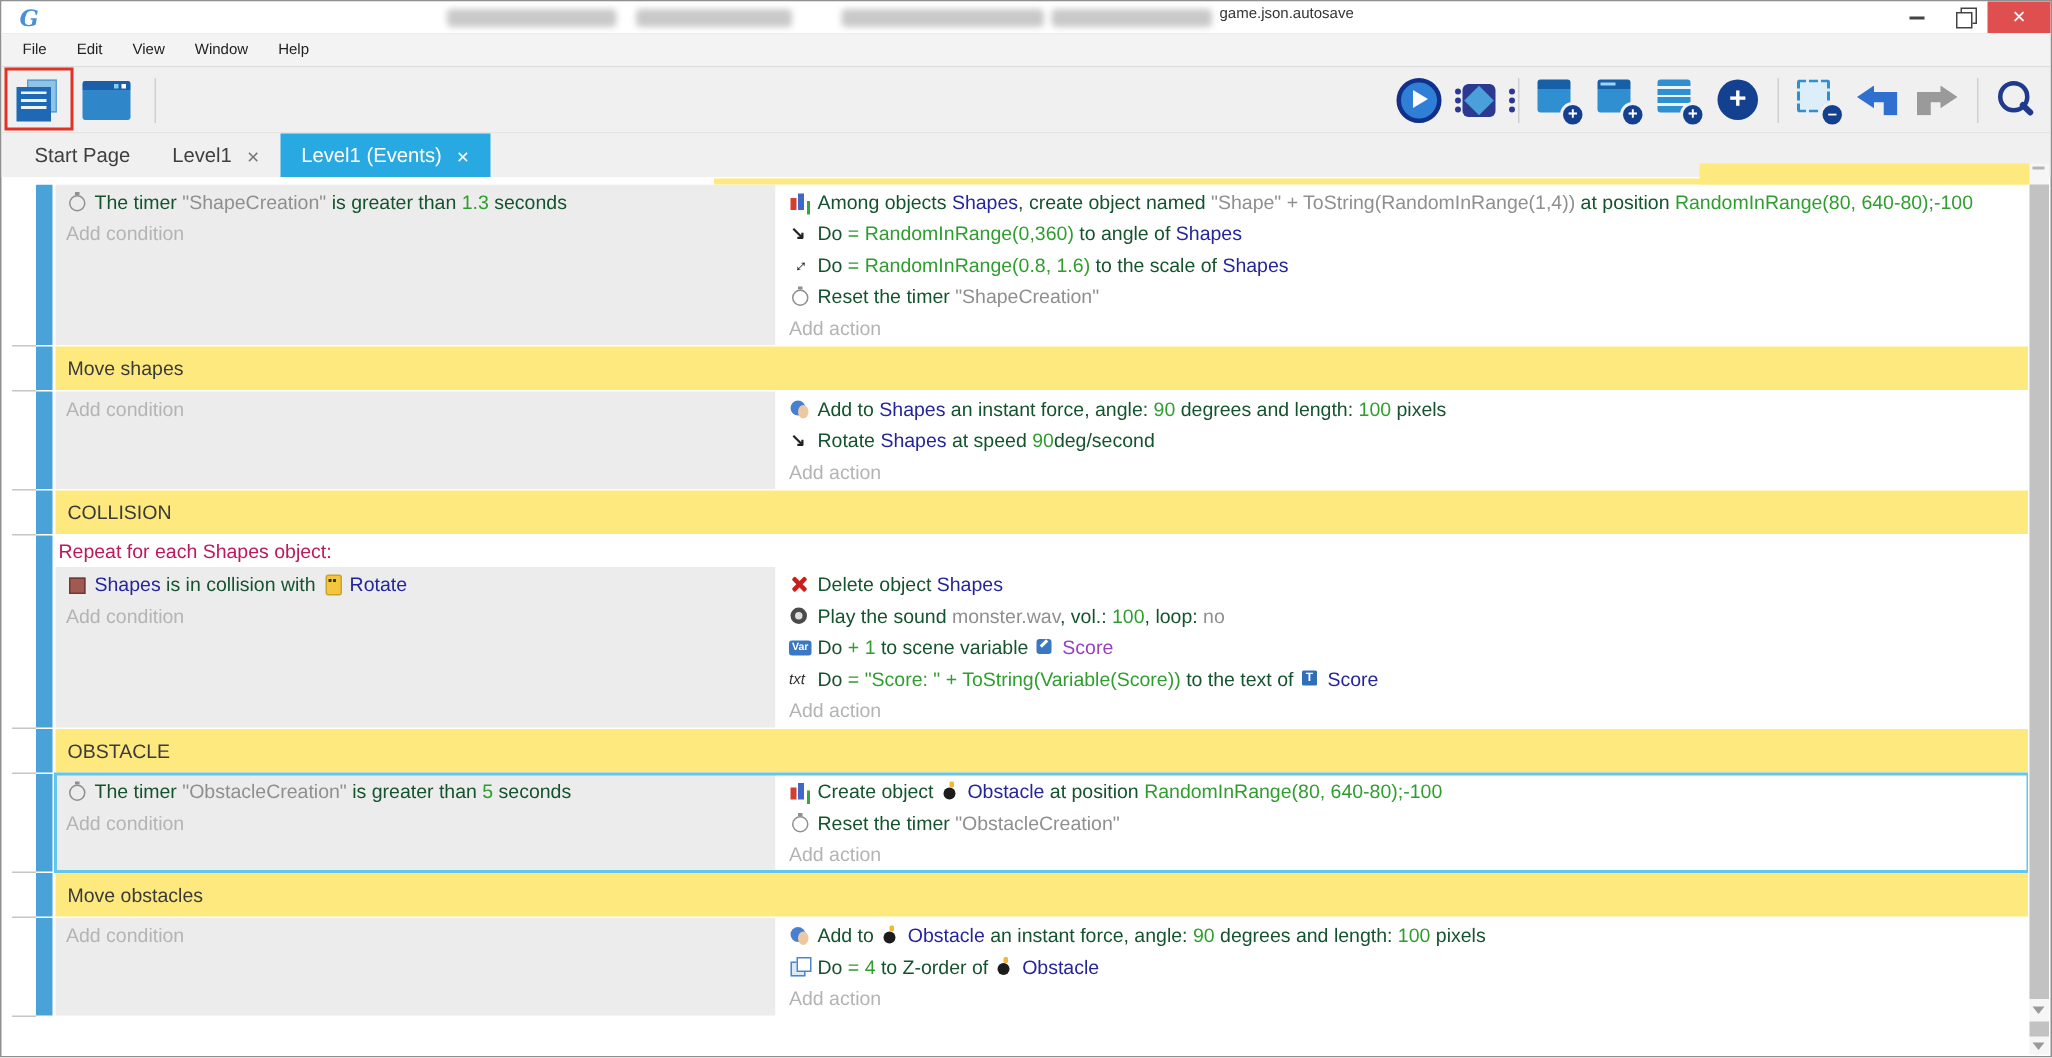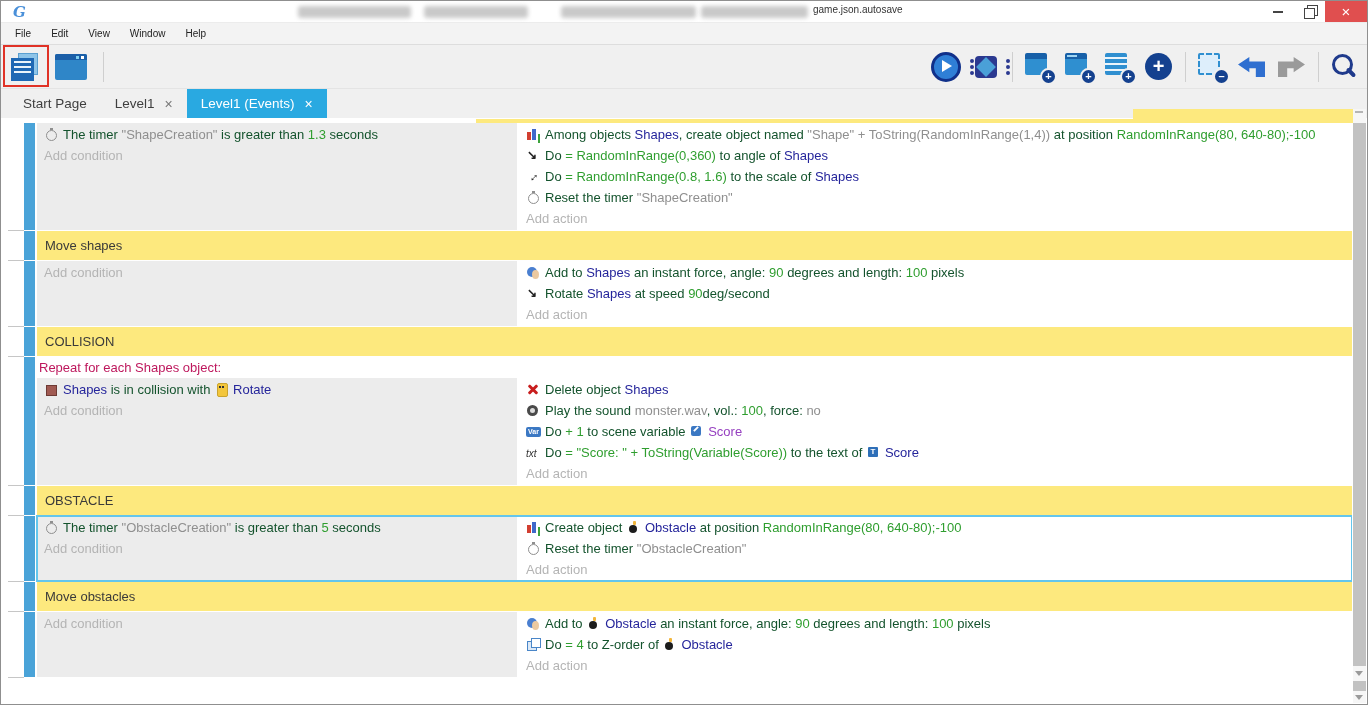--- a/index.html
+++ b/index.html
@@ -276,21 +276,21 @@
         <span class="bar"></span>
         <div class="ebody">
           <div class="eheader">Repeat for each Shapes object:</div>
           <div class="cols">
             <div class="condcol">
               <div class="eline"><span class="icn shape-icon"></span><span class="seg c-o">Shapes</span><span class="seg c-p"> is in collision with </span><span class="icn monster-icon"></span><span class="seg c-o">Rotate</span></div>
               <div class="eline placeholder">Add condition</div>
             </div>
             <div class="actcol">
               <div class="eline"><span class="icn delete-icon"></span><span class="seg c-p">Delete object </span><span class="seg c-o">Shapes</span></div>
-              <div class="eline"><span class="icn sound-icon"></span><span class="seg c-p">Play the sound </span><span class="seg c-m">monster.wav</span><span class="seg c-p">, vol.: </span><span class="seg c-e">100</span><span class="seg c-p">, force: </span><span class="seg c-m">no</span></div>
+              <div class="eline"><span class="icn sound-icon"></span><span class="seg c-p">Play the sound </span><span class="seg c-m">monster.wav</span><span class="seg c-p">, vol.: </span><span class="seg c-e">100</span><span class="seg c-p">, loop: </span><span class="seg c-m">no</span></div>
               <div class="eline"><span class="icn var-icon"></span><span class="seg c-p">Do </span><span class="seg c-e">+ 1</span><span class="seg c-p"> to scene variable </span><span class="icn scene-var-icon"></span><span class="seg c-v">Score</span></div>
               <div class="eline"><span class="icn txt-icon"></span><span class="seg c-p">Do </span><span class="seg c-e">= "Score: " + ToString(Variable(Score))</span><span class="seg c-p"> to the text of </span><span class="icn textobj-icon"></span><span class="seg c-o">Score</span></div>
               <div class="eline placeholder">Add action</div>
             </div>
           </div>
         </div>
       </div>
       <div class="row comment-rowwrap">
         <span class="bar"></span>
         <div class="cbox">

